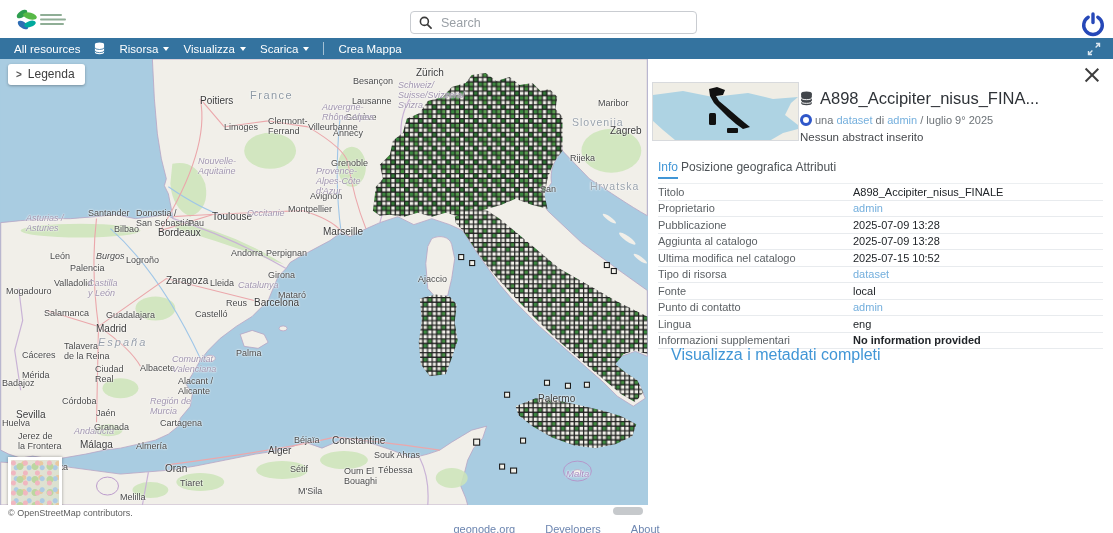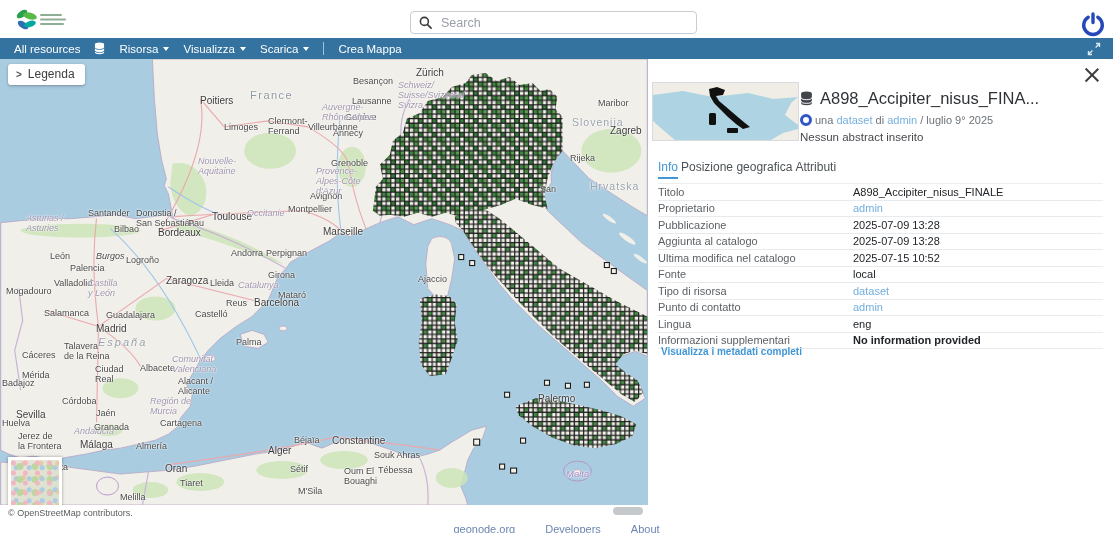--- a/index.html
+++ b/index.html
@@ -64,21 +64,21 @@
   .abstract{position:absolute;left:152px;top:72px;font-size:11.5px;color:#46494d;}
   .tabs{position:absolute;left:10px;top:101px;display:flex;gap:3px;font-size:12px;color:#4d5256;}
   .tab{padding-bottom:3px;cursor:pointer;}
   .tab.active{color:#4196d6;border-bottom:2px solid #4196d6;}
   .info-table{position:absolute;left:10px;top:124px;width:445px;border-top:1px solid #eceff1;}
   .trow{display:flex;align-items:center;height:15.5px;border-bottom:1px solid #e8ebee;font-size:11px;}
   .tlabel{width:195px;color:#5c6165;}
   .tvalue{color:#212529;}
   .tvalue.link{color:#74afdd;cursor:pointer;}
   .tvalue.bold{font-weight:bold;}
-  .meta-link{position:absolute;left:13px;top:287px;font-size:10px;font-weight:bold;color:#4196d6;cursor:pointer;}
+  .meta-link{position:absolute;left:23px;top:287px;font-size:16px;font-weight:normal;color:#4196d6;cursor:pointer;}
   
   .footer{position:absolute;left:0;top:523px;width:1113px;display:flex;justify-content:center;gap:30px;}
   .flink{font-size:11px;color:#6c85b0;cursor:pointer;}
 </style>
 </head>
 <body>
 
 <div id="app">
 
   <div class="header">
@@ -337,21 +337,21 @@
         <div class="maplabel city" style="left: 166px; top: 216px;">Zaragoza</div>
         <div class="maplabel city-sm" style="left: 210px; top: 220px;">Lleida</div>
         <div class="maplabel region" style="left: 238px; top: 222px;">Catalunya</div>
         <div class="maplabel city-sm" style="left: 268px; top: 212px;">Girona</div>
         <div class="maplabel city-sm" style="left: 231px; top: 190px;">Andorra</div>
         <div class="maplabel city-sm" style="left: 266px; top: 190px;">Perpignan</div>
         <div class="maplabel city-sm" style="left: 278px; top: 232px;">Mataró</div>
         <div class="maplabel city" style="left: 254px; top: 238px;">Barcelona</div>
         <div class="maplabel city-sm" style="left: 226px; top: 240px;">Reus</div>
         <div class="maplabel city-sm" style="left: 195px; top: 251px;">Castelló</div>
-        <div class="maplabel city-sm" style="left: 236px; top: 279px;">Palma</div>
+        <div class="maplabel city-sm" style="left: 236px; top: 290px;">Palma</div>
         <div class="maplabel city-sm" style="left: 64px; top: 283px;">Talavera
 de la Reina</div>
         <div class="maplabel city-sm" style="left: 22px; top: 292px;">Cáceres</div>
         <div class="maplabel city-sm" style="left: 95px; top: 306px;">Ciudad
 Real</div>
         <div class="maplabel city-sm" style="left: 22px; top: 312px;">Mérida</div>
         <div class="maplabel city-sm" style="left: 2px; top: 320px;">Badajoz</div>
         <div class="maplabel city-sm" style="left: 140px; top: 305px;">Albacete</div>
         <div class="maplabel region" style="left: 172px; top: 296px;">Comunitat
 Valenciana</div>
@@ -461,27 +461,27 @@
     <div class="tlabel">Aggiunta al catalogo</div>
     <div class="tvalue">2025-07-09 13:28</div>
   </div>
 
   <div class="trow">
     <div class="tlabel">Ultima modifica nel catalogo</div>
     <div class="tvalue">2025-07-15 10:52</div>
   </div>
 
   <div class="trow">
+    <div class="tlabel">Tipo di risorsa</div>
+    <div class="tvalue link">dataset</div>
+  </div>
+
+  <div class="trow">
     <div class="tlabel">Fonte</div>
     <div class="tvalue">local</div>
-  </div>
-
-  <div class="trow">
-    <div class="tlabel">Tipo di risorsa</div>
-    <div class="tvalue link">dataset</div>
   </div>
 
   <div class="trow">
     <div class="tlabel">Punto di contatto</div>
     <div class="tvalue link">admin</div>
   </div>
 
   <div class="trow">
     <div class="tlabel">Lingua</div>
     <div class="tvalue">eng</div>

